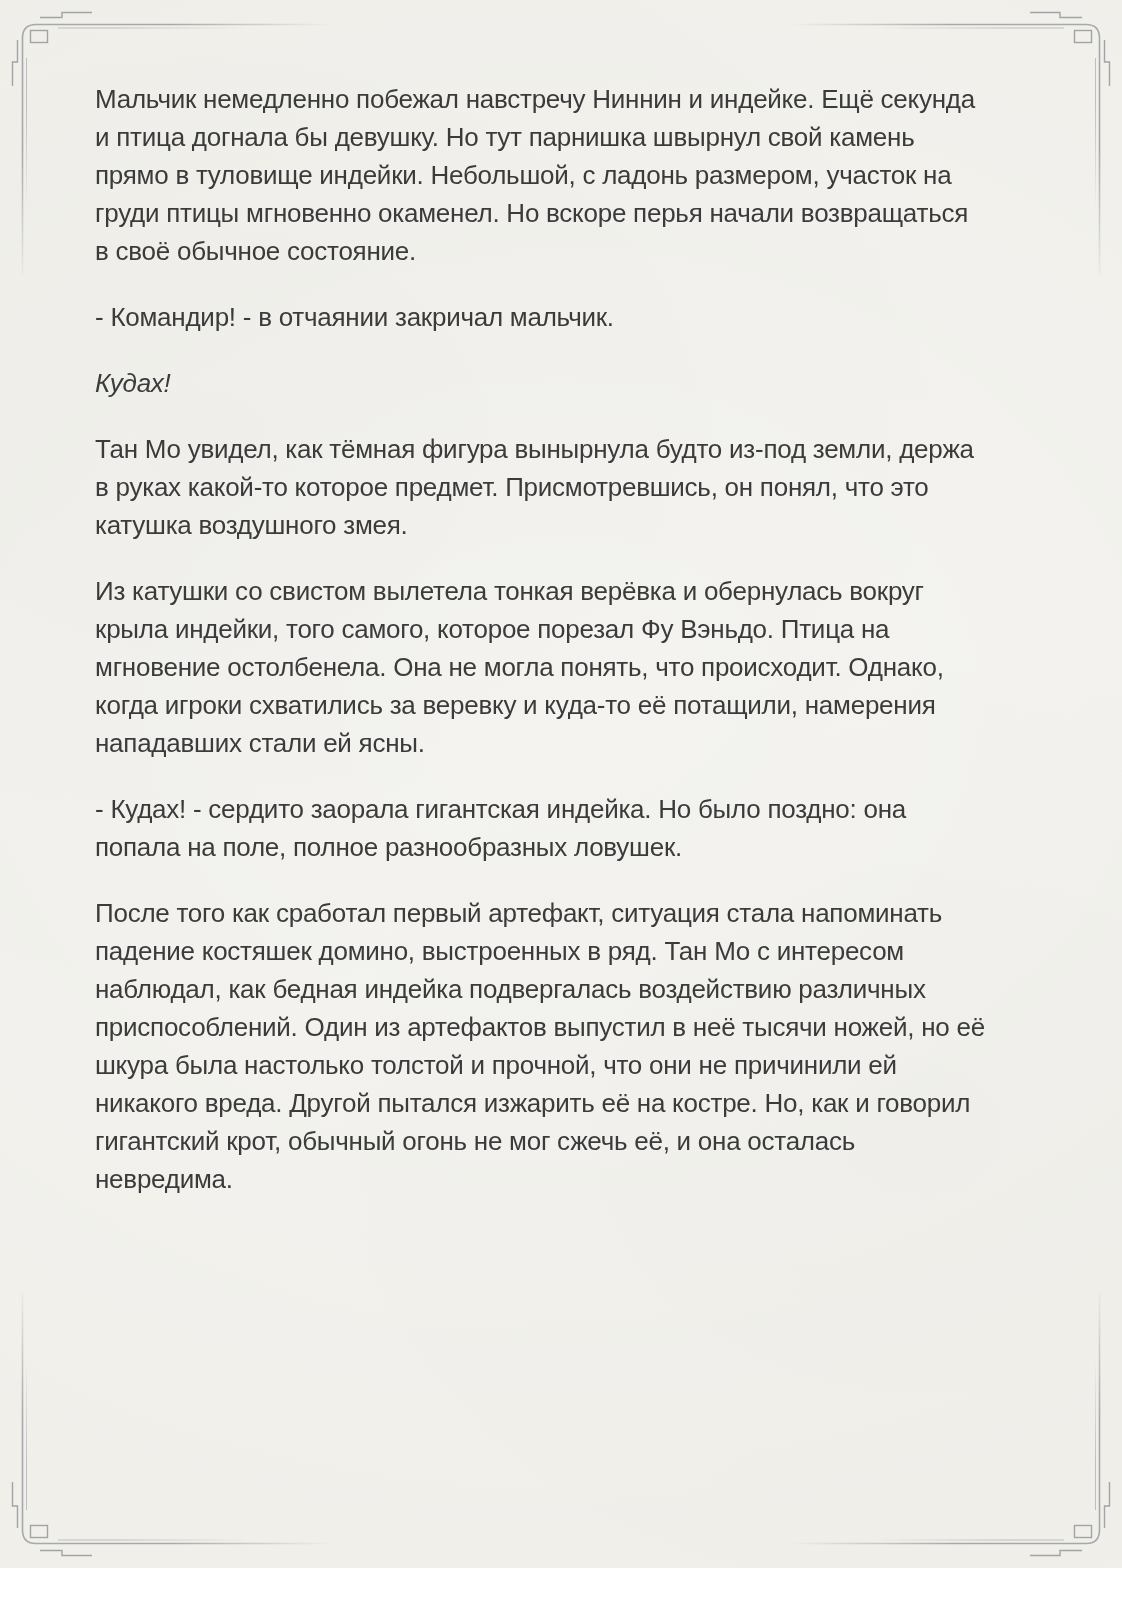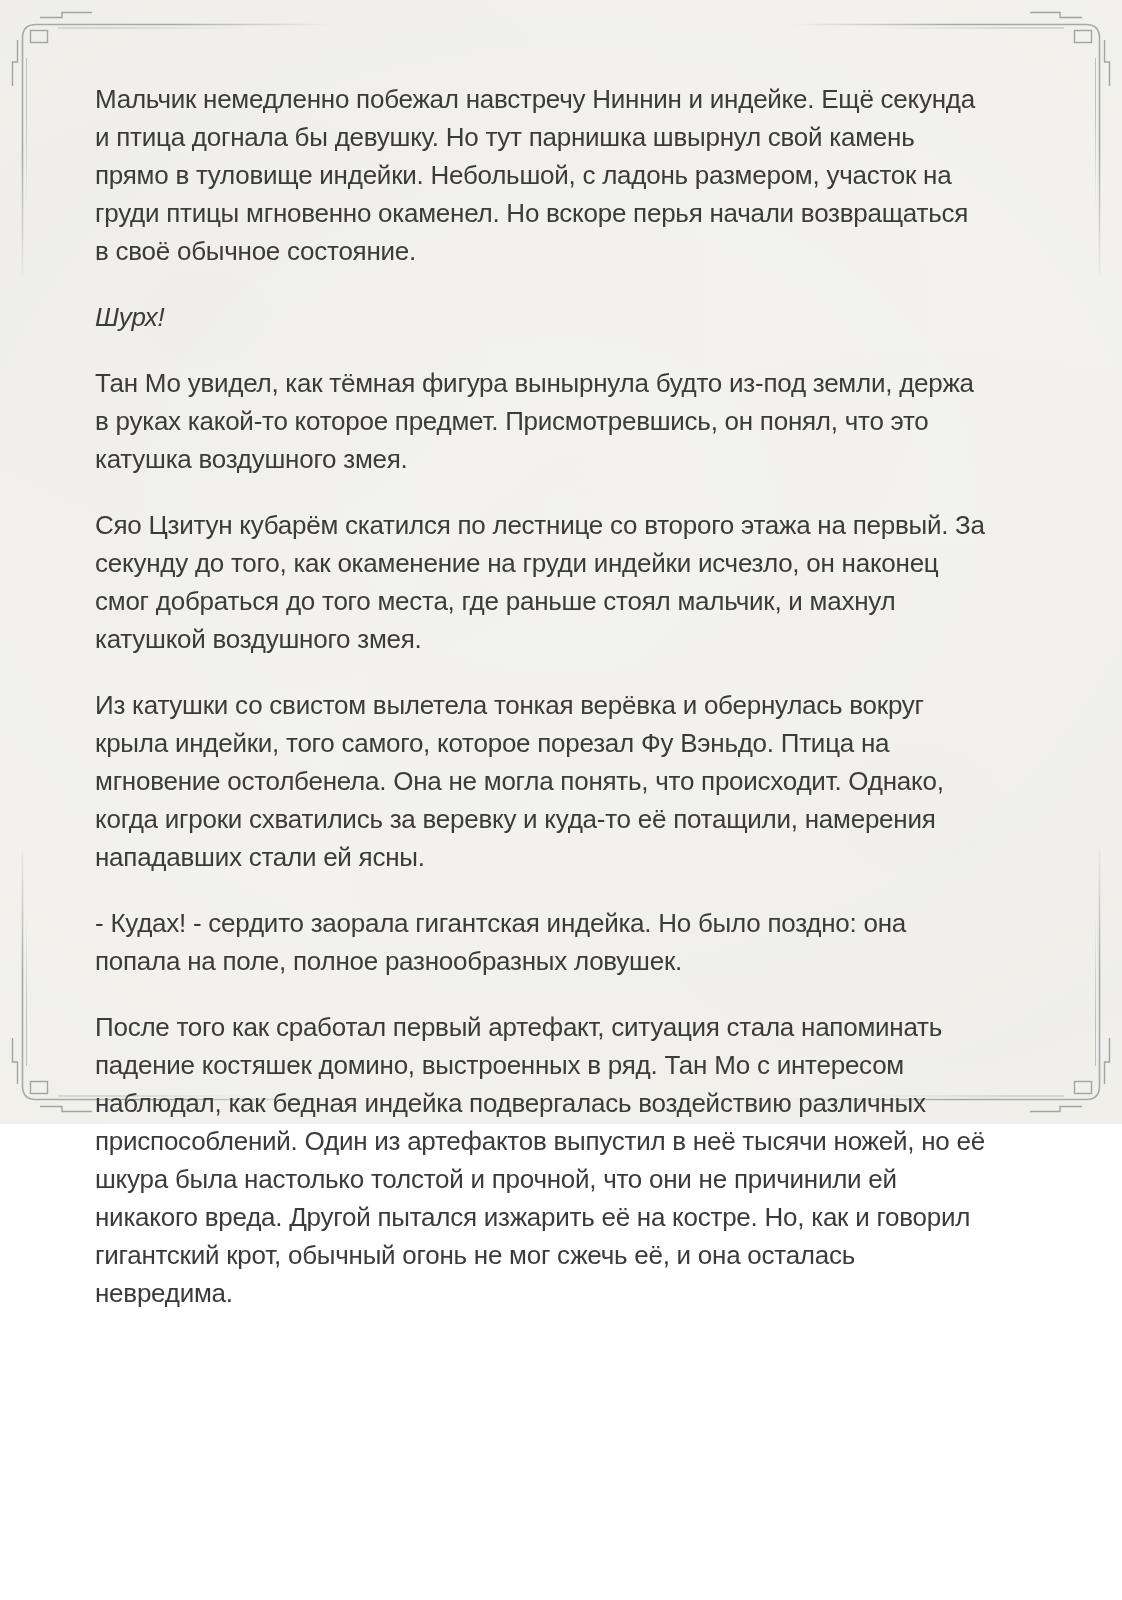--- a/index.html
+++ b/index.html
@@ -8,21 +8,21 @@
     --frame-line-color:#a6a9ab;
     --accent-line-color:#bcbec0;
     --ornament-color:#a0a4a6;
   }
   html,body{margin:0;padding:0;}
   body{
     width:1122px;height:1600px;overflow:hidden;
     font-family:"Liberation Sans","DejaVu Sans",sans-serif;
   }
   .page{
-    position:relative;width:1122px;height:1124px;
+    position:relative;width:1122px;height:1568px;
     background:
       radial-gradient(1200px 900px at 18% 28%, rgba(0,0,0,0.016), rgba(0,0,0,0) 70%),
       radial-gradient(1000px 800px at 82% 72%, rgba(0,0,0,0.013), rgba(0,0,0,0) 70%),
       radial-gradient(1400px 1100px at 50% 45%, rgba(255,255,255,0.35), rgba(255,255,255,0) 80%),
       var(--page-background);
   }
   .corner{position:absolute;width:340px;height:300px;pointer-events:none;}
   .corner.tl{left:0;top:0;}
   .corner.tr{right:0;top:0;transform:scaleX(-1);}
   .corner.bl{left:0;bottom:0;transform:scaleY(-1);}
@@ -122,28 +122,25 @@
       <rect class="corner-square" x="30.5" y="30.5" width="17" height="12"></rect>
     </svg>
   </div>
 
   <div class="text">
     <p>Мальчик немедленно побежал навстречу Ниннин и индейке. Ещё секунда
 и птица догнала бы девушку. Но тут парнишка швырнул свой камень
 прямо в туловище индейки. Небольшой, с ладонь размером, участок на
 груди птицы мгновенно окаменел. Но вскоре перья начали возвращаться
 в своё обычное состояние.</p>
-    <p class="italic">Шурх!</p>
+    <p>- Командир! - в отчаянии закричал мальчик.</p>
+    <p class="italic">Кудах!</p>
     <p>Тан Мо увидел, как тёмная фигура вынырнула будто из-под земли, держа
 в руках какой-то которое предмет. Присмотревшись, он понял, что это
 катушка воздушного змея.</p>
-    <p>Сяо Цзитун кубарём скатился по лестнице со второго этажа на первый. За
-секунду до того, как окаменение на груди индейки исчезло, он наконец
-смог добраться до того места, где раньше стоял мальчик, и махнул
-катушкой воздушного змея.</p>
     <p>Из катушки со свистом вылетела тонкая верёвка и обернулась вокруг
 крыла индейки, того самого, которое порезал Фу Вэньдо. Птица на
 мгновение остолбенела. Она не могла понять, что происходит. Однако,
 когда игроки схватились за веревку и куда-то её потащили, намерения
 нападавших стали ей ясны.</p>
     <p>- Кудах! - сердито заорала гигантская индейка. Но было поздно: она
 попала на поле, полное разнообразных ловушек.</p>
     <p>После того как сработал первый артефакт, ситуация стала напоминать
 падение костяшек домино, выстроенных в ряд. Тан Мо с интересом
 наблюдал, как бедная индейка подвергалась воздействию различных

